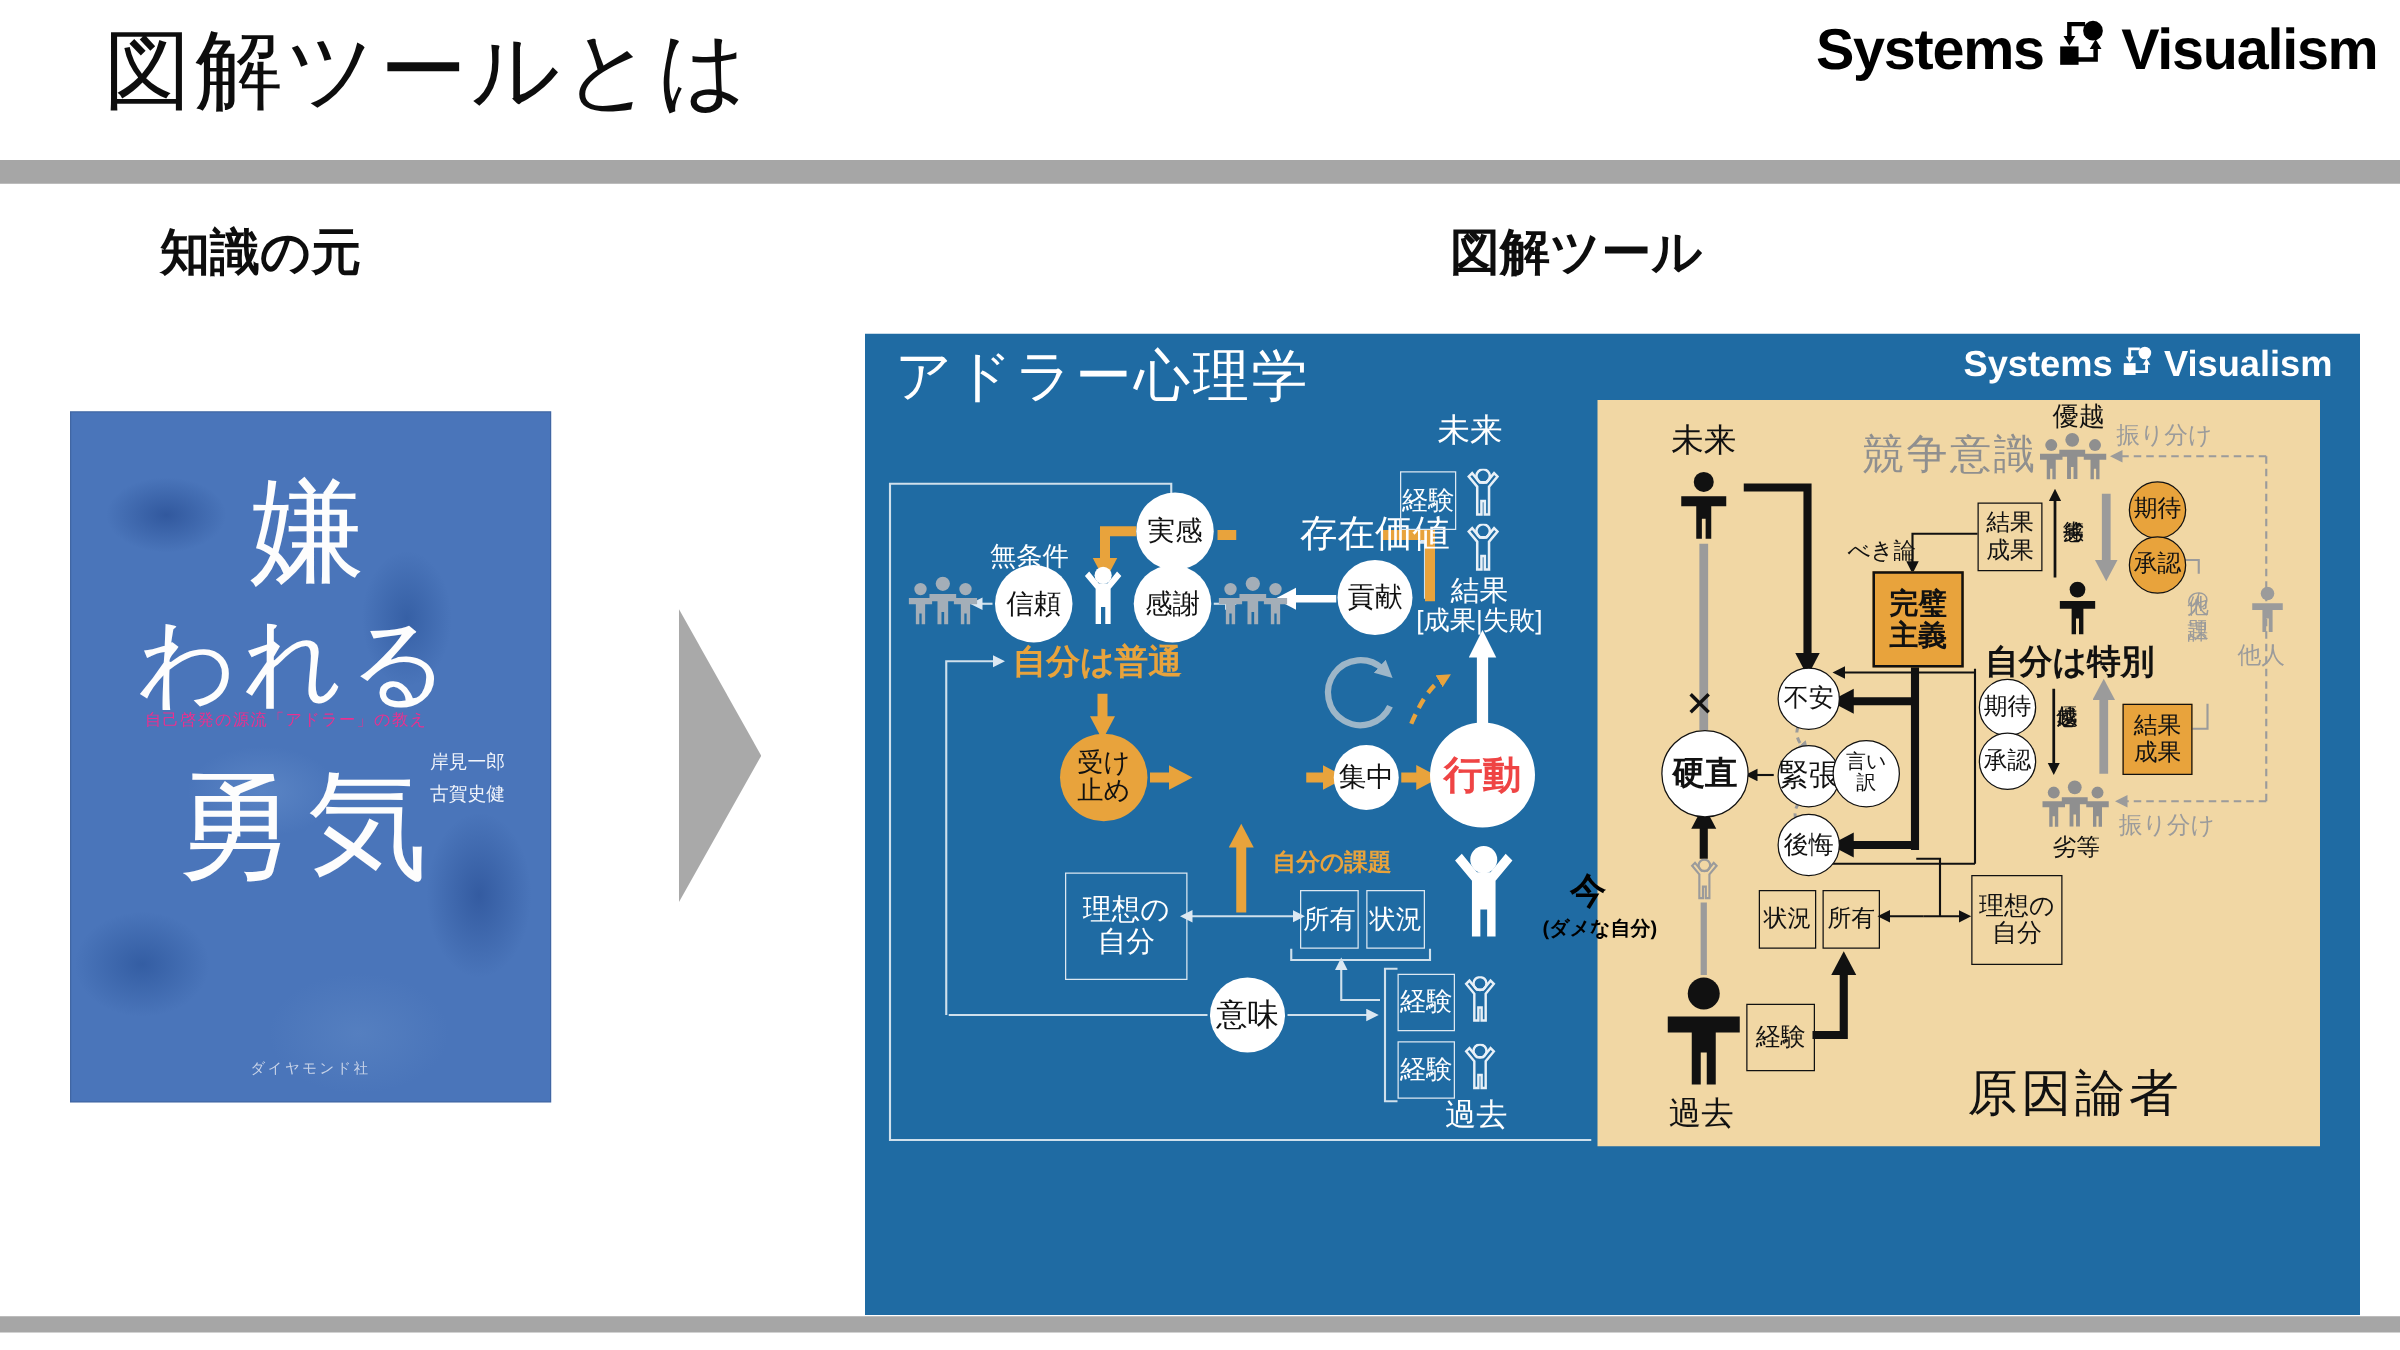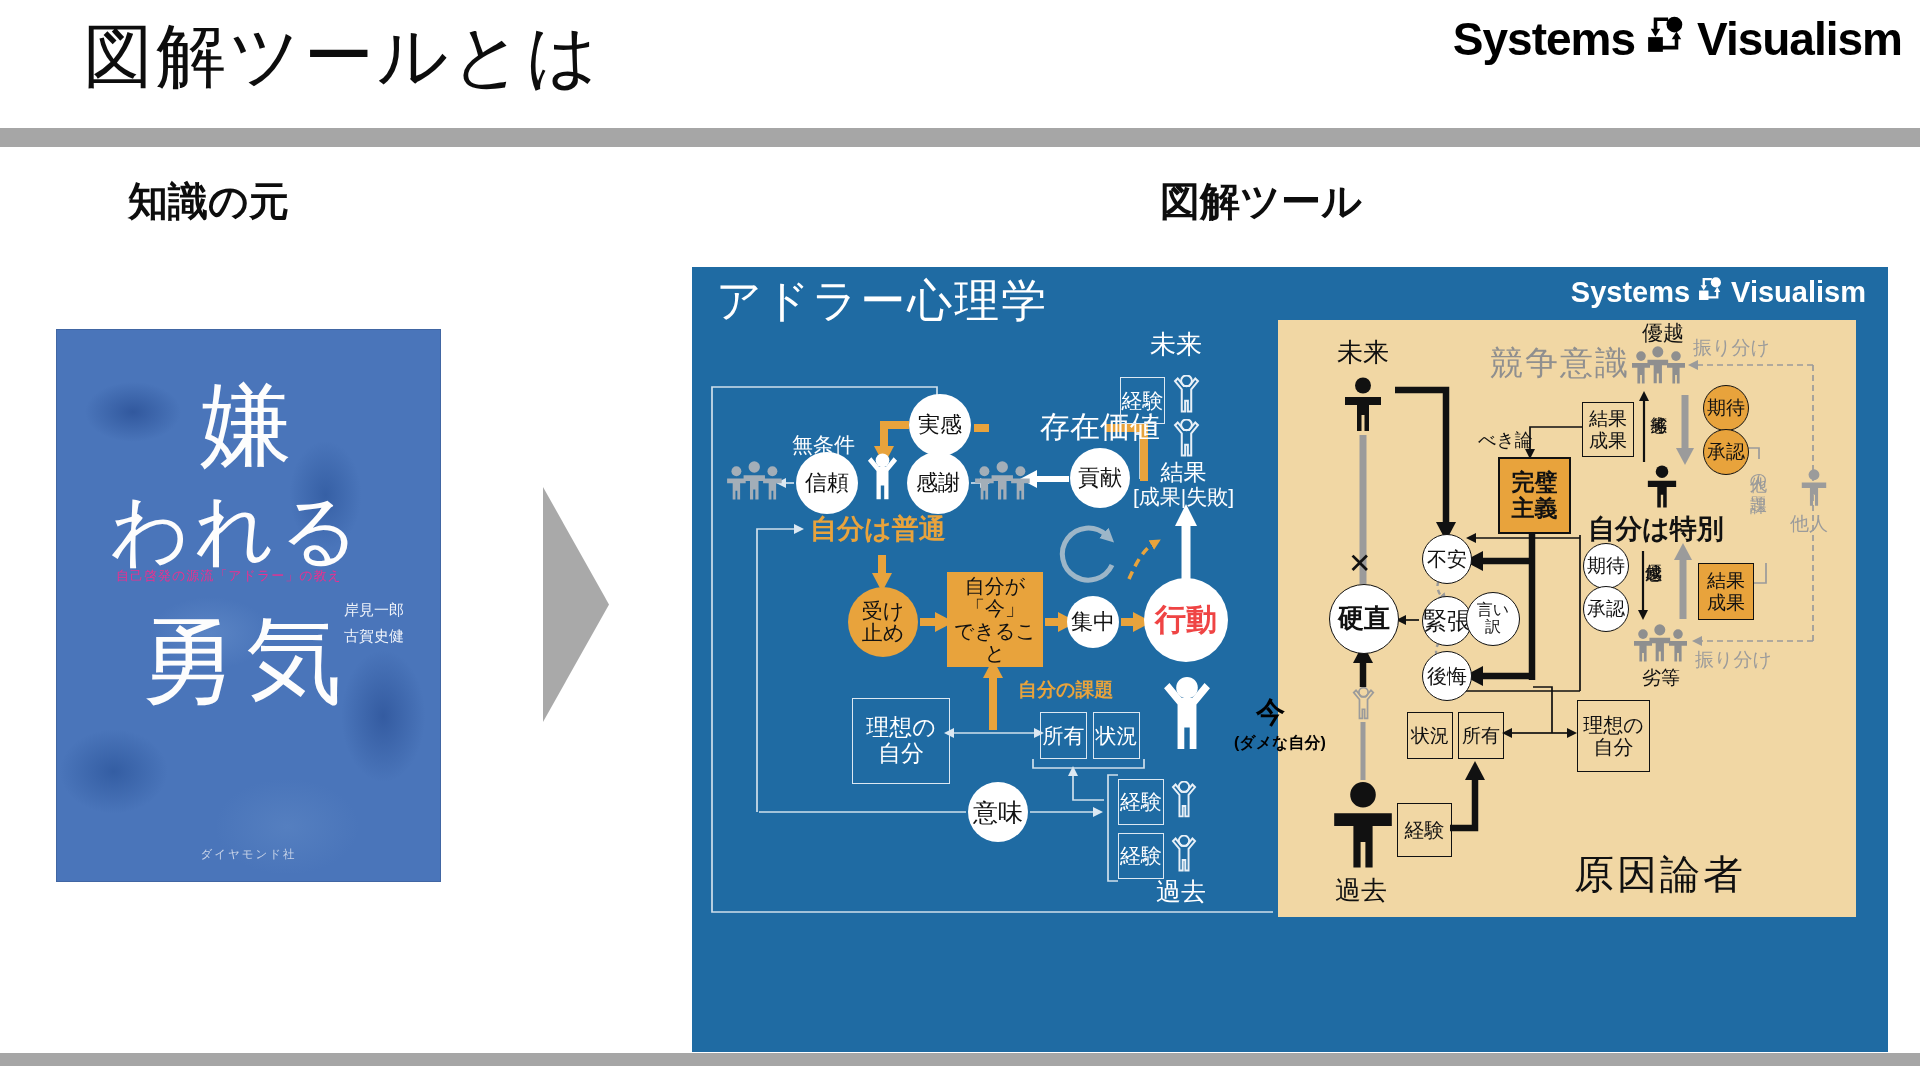--- a/index.html
+++ b/index.html
@@ -281,25 +281,20 @@
           <circle cx="20" cy="8.5" r="8"></circle>
           <path d="M13,21 L3,9 L7,5 L16,16 L24,16 L33,5 L37,9 L27,21 L27,54 L22,54 L22,38 L18,38 L18,54 L13,54 Z"></path>
         </svg>
       </div>
     <div class="n lbl" style="left:118px;top:244px;font-size:27px;font-weight:700;color:#e8a33c;">自分は普通</div>
 
     <div class="n circ orange-fill" style="left:156px;top:320px;width:70px;height:70px;font-size:21px;">
       <span>受け</span>
       <span>止め</span>
     </div>
-    <div class="n box orange-fill" style="left:255px;top:305px;width:96px;height:95px;font-size:20px;">
-      <span>自分が</span>
-      <span>「今」</span>
-      <span>できること</span>
-    </div>
     <div class="n circ" style="left:375px;top:329px;width:52px;height:52px;font-size:22px;">
         <span>集中</span>
       </div>
     <div class="n circ" style="left:452px;top:311px;width:84px;height:84px;font-size:31px;font-weight:700;color:#ef4444;">
         <span>行動</span>
       </div>
     <div class="n circ" style="left:378px;top:181px;width:60px;height:60px;font-size:22px;">
         <span>貢献</span>
       </div>
 

